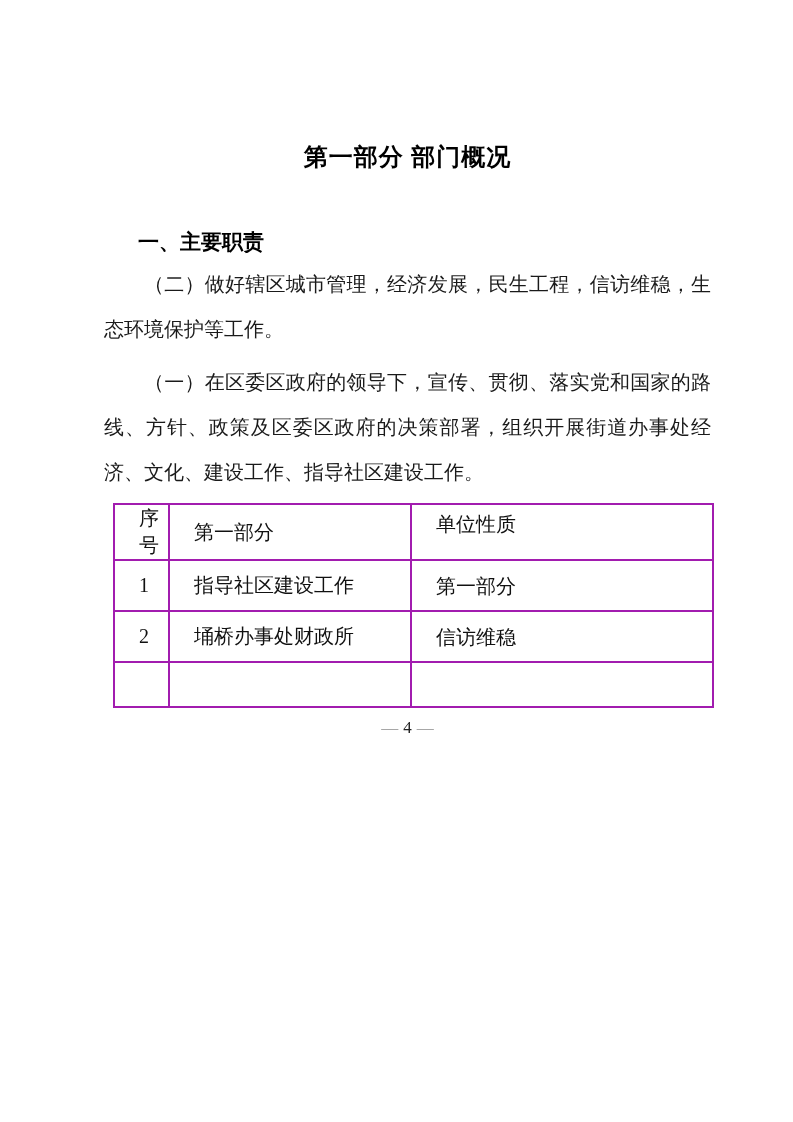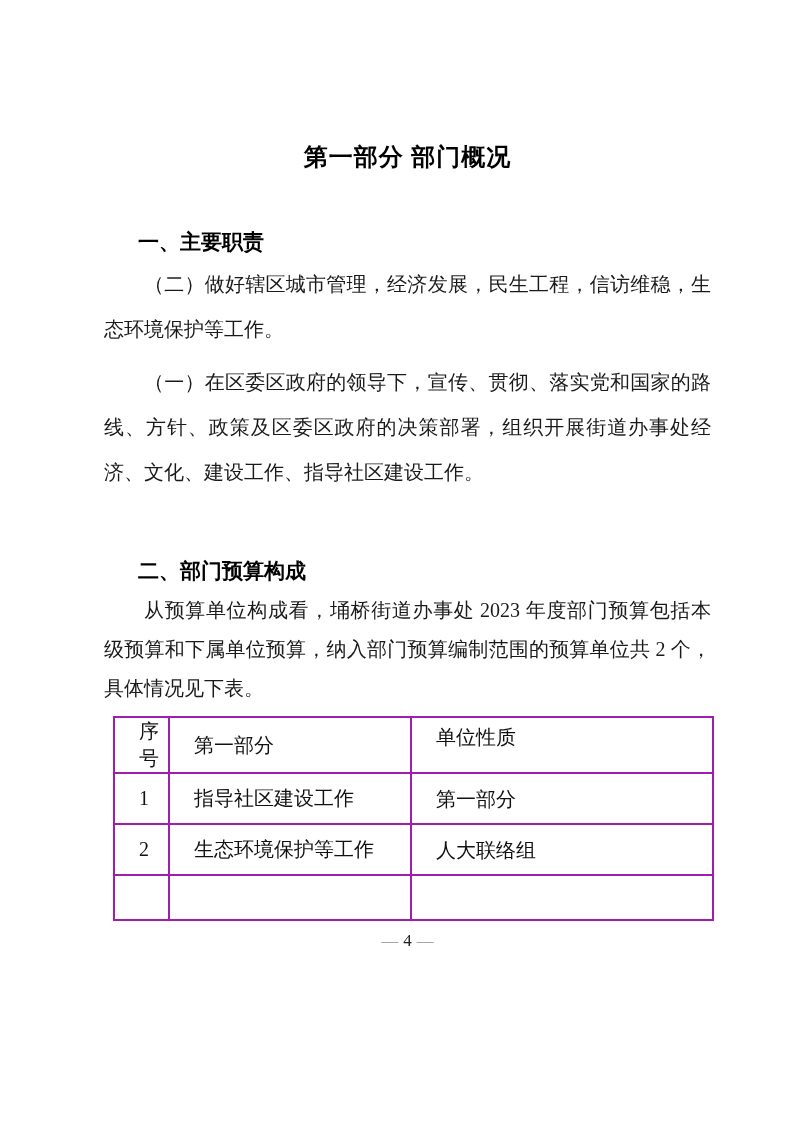--- a/index.html
+++ b/index.html
@@ -95,24 +95,20 @@
 <div class="page">
 
   <h1 class="doc-title">第一部分 部门概况</h1>
 
   <div id="sections">
       <div class="section">
         <h2 class="section-heading">一、主要职责</h2>
         <p class="body-paragraph">（二）做好辖区城市管理，经济发展，民生工程，信访维稳，生态环境保护等工作。</p>
         <p class="body-paragraph">（一）在区委区政府的领导下，宣传、贯彻、落实党和国家的路线、方针、政策及区委区政府的决策部署，组织开展街道办事处经济、文化、建设工作、指导社区建设工作。</p>
       </div>
-      <div class="section">
-        <h2 class="section-heading">二、部门预算构成</h2>
-        <p class="body-paragraph">从预算单位构成看，埇桥街道办事处 2023 年度部门预算包括本级预算和下属单位预算，纳入部门预算编制范围的预算单位共 2 个，具体情况见下表。</p>
-      </div>
     </div>
 
   <table class="units-table">
     <colgroup>
       <col class="c1">
         <col class="c2">
         <col class="c3">
     </colgroup>
     <thead>
       <tr id="table-head-row">
@@ -122,22 +118,22 @@
         </tr>
     </thead>
     <tbody id="table-body">
         <tr>
           <td>1</td>
           <td>指导社区建设工作</td>
           <td>第一部分</td>
         </tr>
         <tr>
           <td>2</td>
-          <td>生态环境保护等工作</td>
-          <td>人大联络组</td>
+          <td>埇桥办事处财政所</td>
+          <td>信访维稳</td>
         </tr>
         <tr class="empty-row">
           <td></td>
           <td></td>
           <td></td>
         </tr>
       </tbody>
   </table>
 
   <div class="footer">

